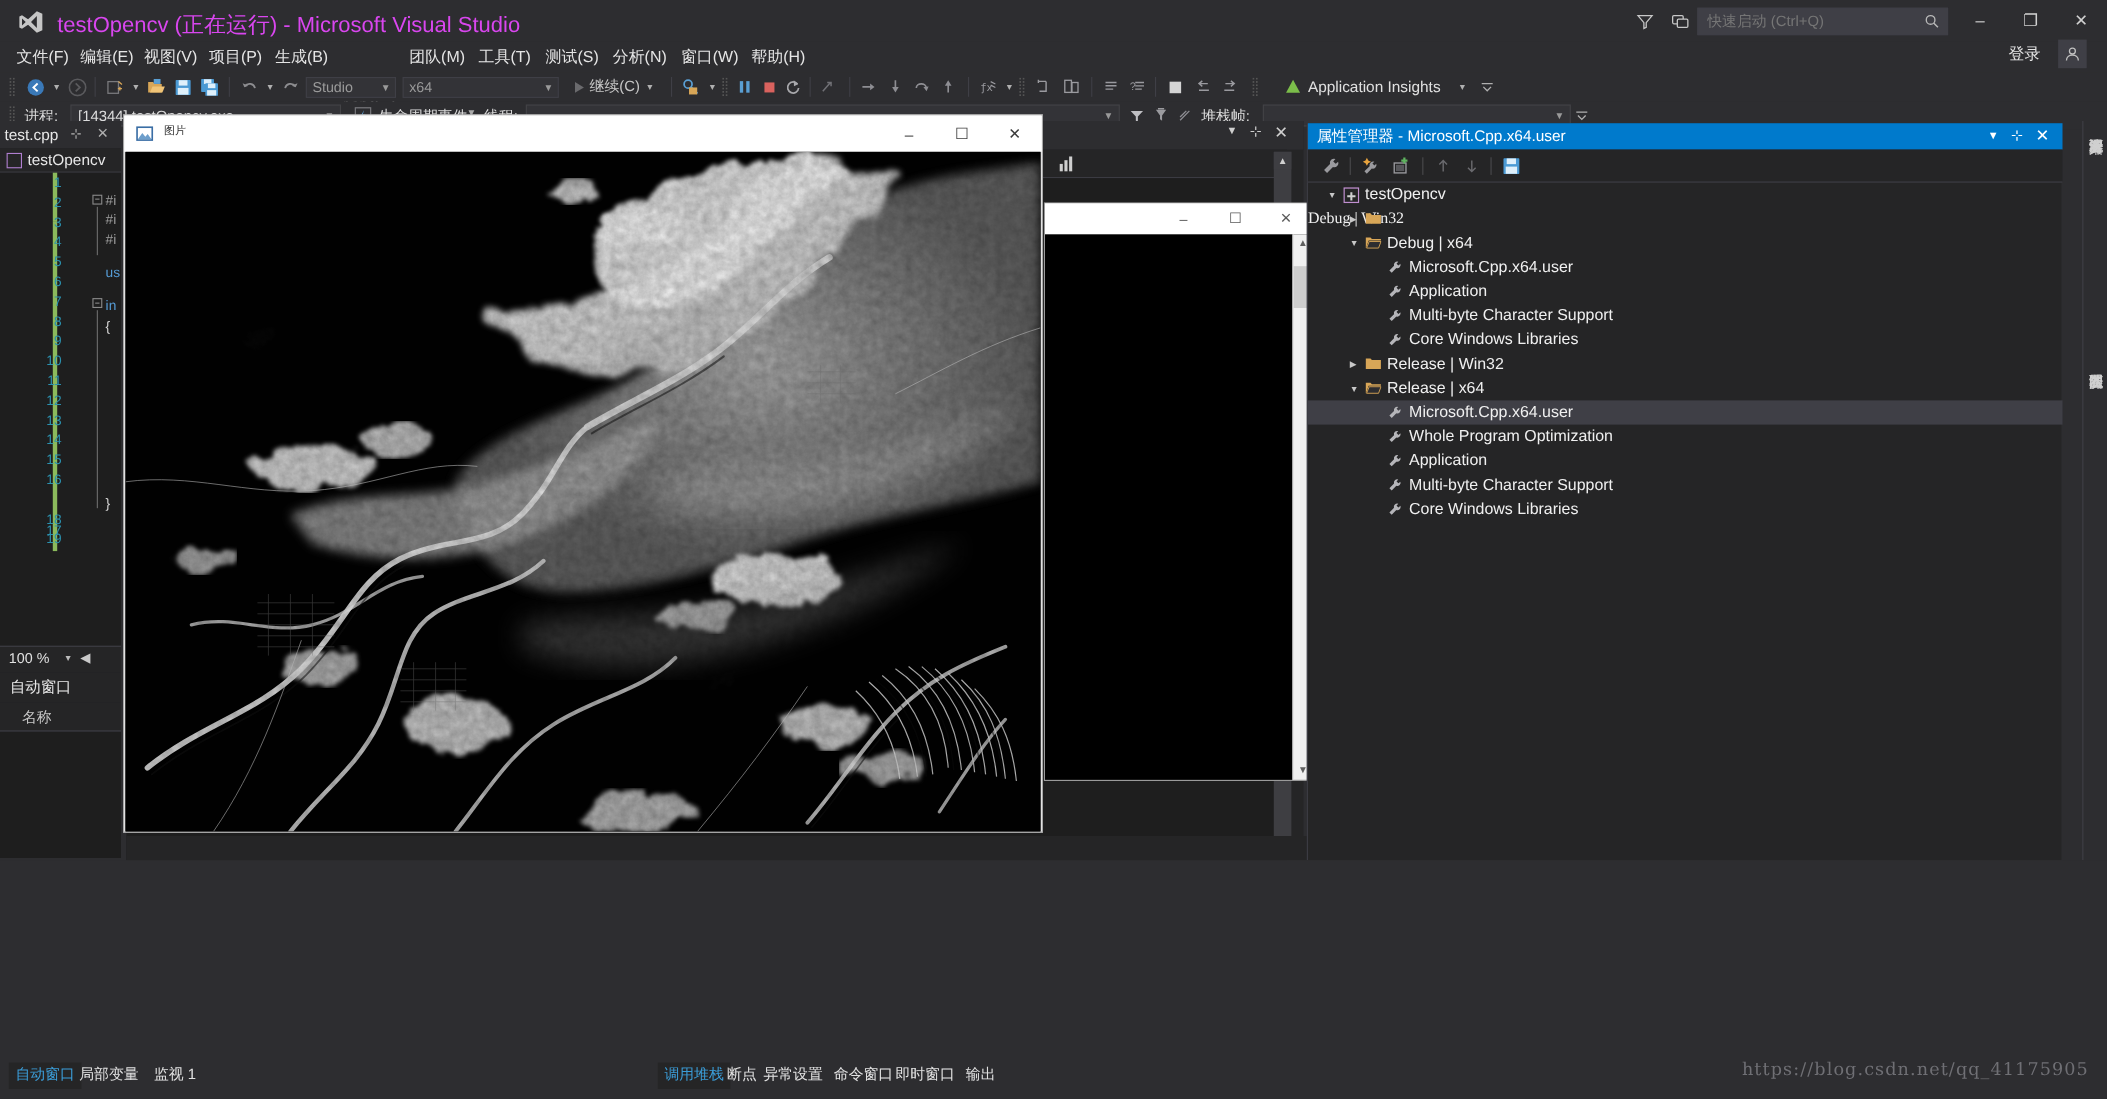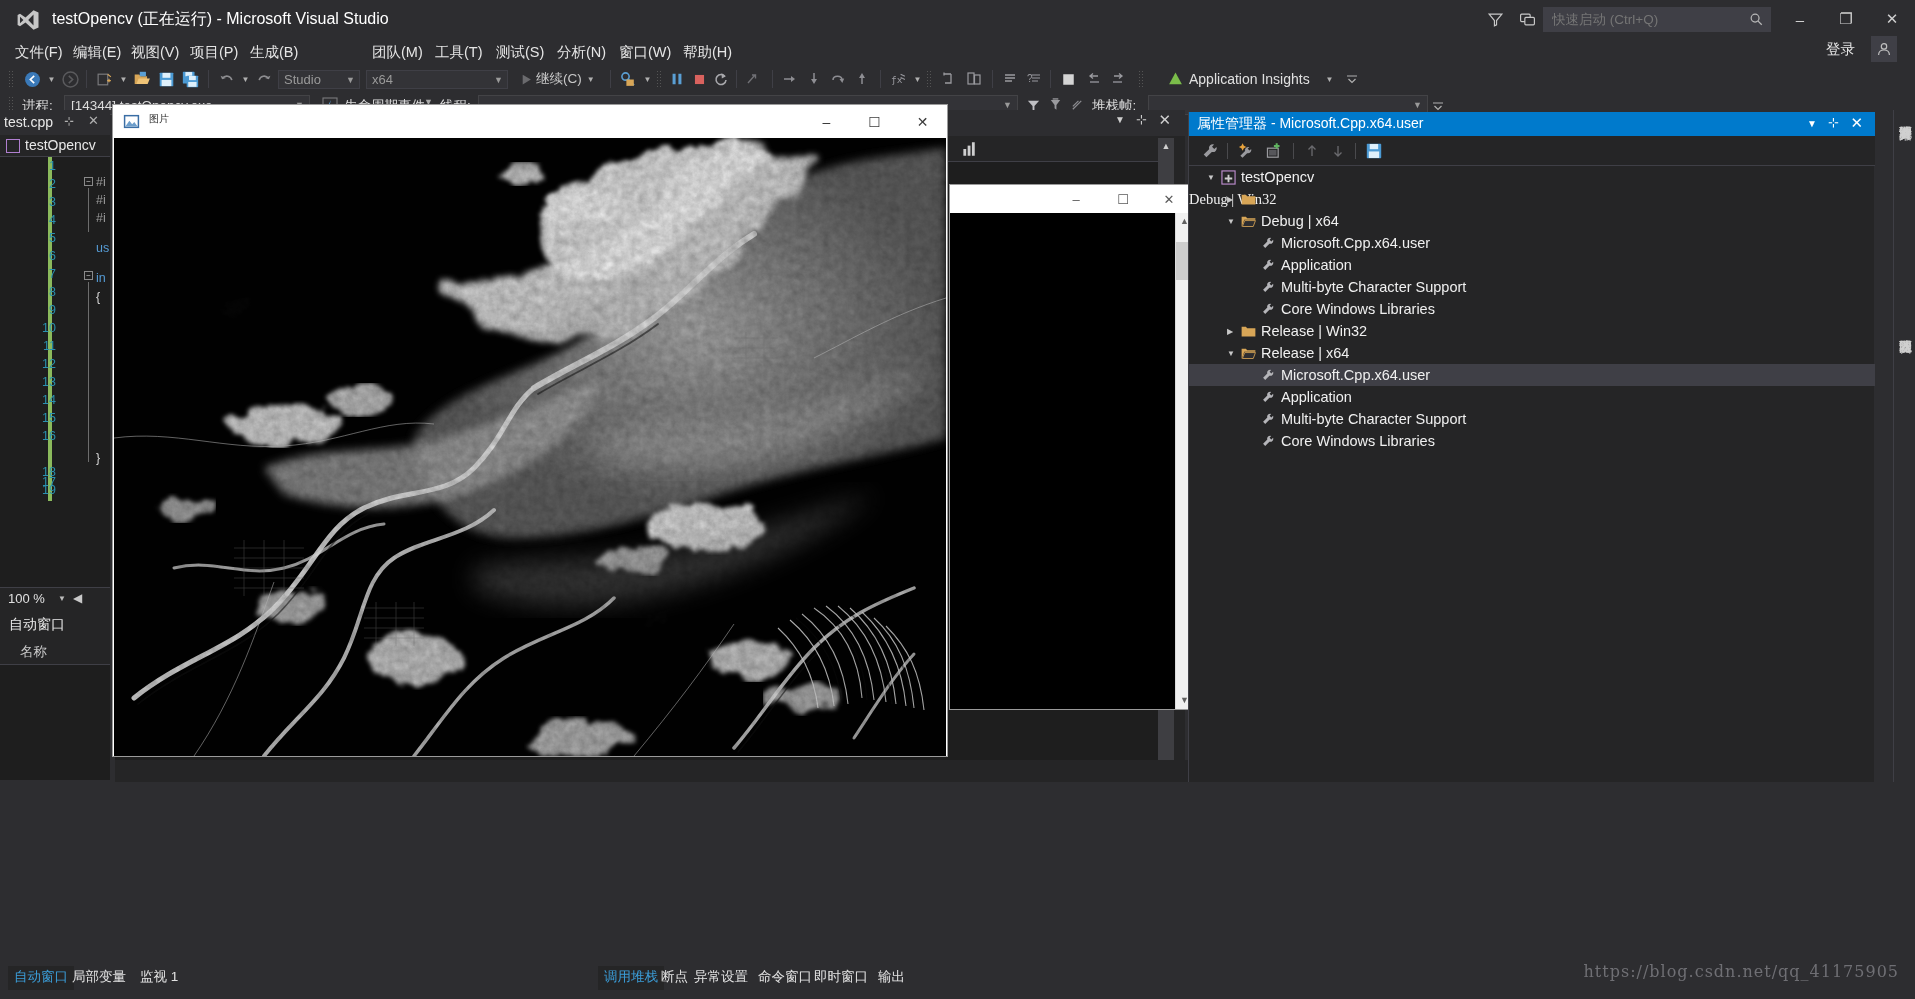--- a/index.html
+++ b/index.html
@@ -8,21 +8,21 @@
     width:1915px; height:999px; overflow:hidden;
     background:#2d2d30;
     font-family:"Liberation Sans","DejaVu Sans",sans-serif;
     -webkit-font-smoothing:antialiased;
   }
   #root { position:relative; width:1915px; height:999px; background:#2d2d30; }
 
   
   .titlebar{ position:absolute; left:0; top:0; width:1915px; height:38px; background:#2d2d30; }
   .vs-logo{ position:absolute; left:16px; top:8px; width:24px; height:24px; }
-  .title-text{ position:absolute; left:52px; top:9px; font-size:16px; color:#ffffff; white-space:nowrap;}
+  .title-text{ position:absolute; left:52px; top:9px; font-size:20px; color:#d946ef; white-space:nowrap;}
   .tb-right{ position:absolute; right:0; top:0; height:38px; display:flex; align-items:center; }
   .quick-launch{ position:relative; width:228px; height:25px; background:#3f3f46; border:1px solid #3f3f46;
       display:flex; align-items:center; margin-right:6px;}
   .quick-launch input{ background:transparent; border:0; outline:0; color:#a0a0a0; font-size:13.5px;
       font-family:inherit; width:186px; padding-left:8px; }
   .ql-icon{ position:absolute; right:6px; top:4px; color:#b8b8b8; font-size:14px; }
   .win-btn{ width:46px; height:38px; display:flex; align-items:center; justify-content:center;
       color:#d0d0d0; font-size:15px; }
   .tb-icon{ width:32px; height:38px; display:flex; align-items:center; justify-content:center; color:#c8c8c8; }
 
@@ -849,20 +849,26 @@
         <div class="tr sel">
           <span class="ico" style="left: 72px;"><svg width="14" height="14" viewBox="0 0 16 16">
               <path d="M11.6 2.2 a3.4 3.4 0 0 0-4.4 4.2 L2.4 11.2 l2.4 2.4 L9.6 8.8 a3.4 3.4 0 0 0 4.2-4.4 L11.8 6.2 L9.8 4.2 Z" fill="#b5b5b9"></path>
             </svg></span>
           <span class="lbl" style="margin-left: 92px;">Microsoft.Cpp.x64.user</span>
         </div>
         <div class="tr">
           <span class="ico" style="left: 72px;"><svg width="14" height="14" viewBox="0 0 16 16">
               <path d="M11.6 2.2 a3.4 3.4 0 0 0-4.4 4.2 L2.4 11.2 l2.4 2.4 L9.6 8.8 a3.4 3.4 0 0 0 4.2-4.4 L11.8 6.2 L9.8 4.2 Z" fill="#b5b5b9"></path>
             </svg></span>
+          <span class="lbl" style="margin-left: 92px;">Whole Program Optimization</span>
+        </div>
+        <div class="tr">
+          <span class="ico" style="left: 72px;"><svg width="14" height="14" viewBox="0 0 16 16">
+              <path d="M11.6 2.2 a3.4 3.4 0 0 0-4.4 4.2 L2.4 11.2 l2.4 2.4 L9.6 8.8 a3.4 3.4 0 0 0 4.2-4.4 L11.8 6.2 L9.8 4.2 Z" fill="#b5b5b9"></path>
+            </svg></span>
           <span class="lbl" style="margin-left: 92px;">Application</span>
         </div>
         <div class="tr">
           <span class="ico" style="left: 72px;"><svg width="14" height="14" viewBox="0 0 16 16">
               <path d="M11.6 2.2 a3.4 3.4 0 0 0-4.4 4.2 L2.4 11.2 l2.4 2.4 L9.6 8.8 a3.4 3.4 0 0 0 4.2-4.4 L11.8 6.2 L9.8 4.2 Z" fill="#b5b5b9"></path>
             </svg></span>
           <span class="lbl" style="margin-left: 92px;">Multi-byte Character Support</span>
         </div>
         <div class="tr">
           <span class="ico" style="left: 72px;"><svg width="14" height="14" viewBox="0 0 16 16">

